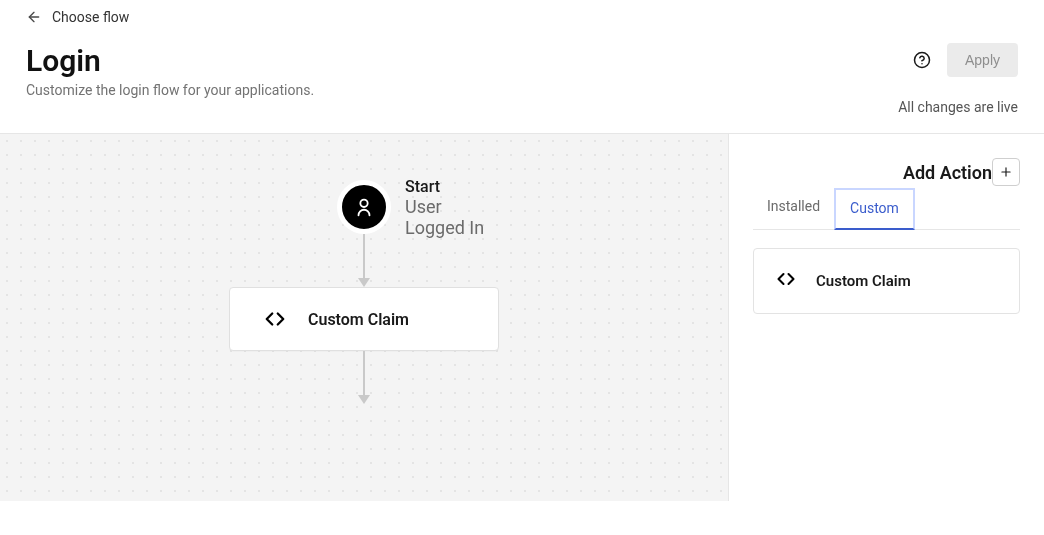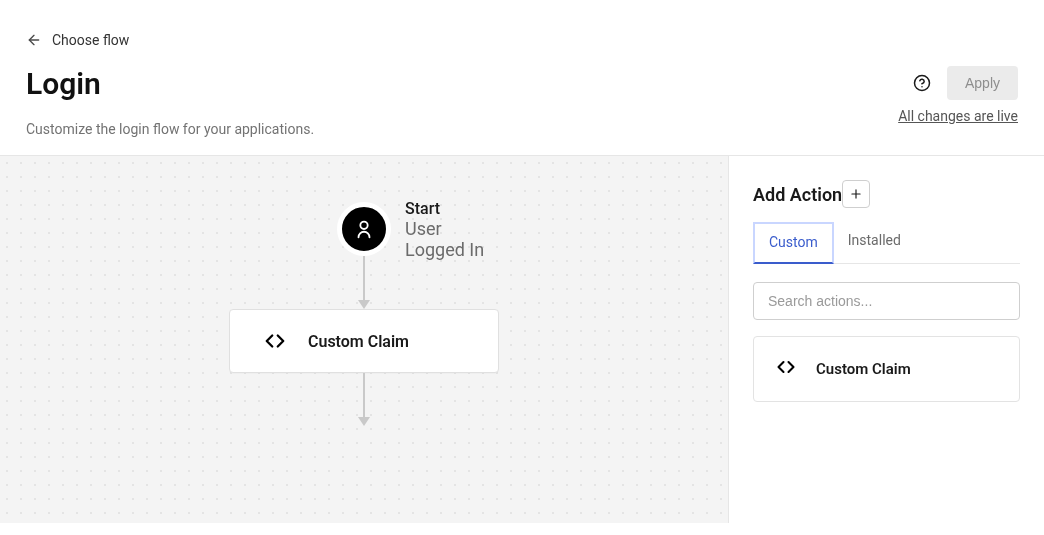--- a/index.html
+++ b/index.html
@@ -5,21 +5,21 @@
     * { box-sizing: border-box; margin: 0; padding: 0; }
     body {
       font-family: -apple-system, BlinkMacSystemFont, "Segoe UI", Roboto, Helvetica, Arial, sans-serif;
       color: #1a1a1a;
       background: #fff;
       width: 1044px;
       height: 535px;
       overflow: hidden;
     }
     .header {
-      padding: 32px 26px 18px 26px;
+      padding: 9px 26px 18px 26px;
       border-bottom: 1px solid #e6e6e6;
       background: #fff;
     }
     .back-row {
       display: flex;
       align-items: center;
       gap: 10px;
       margin-bottom: 18px;
       cursor: pointer;
     }
@@ -33,31 +33,31 @@
     }
     .title-row {
       display: flex;
       align-items: flex-start;
       justify-content: space-between;
     }
     .title-left h1 {
       font-size: 30px;
       font-weight: 600;
       color: #111;
-      margin-bottom: 20px;
+      margin-bottom: 4px;
     }
     .title-left p {
       font-size: 14px;
       color: #737373;
     }
     .title-right {
       display: flex;
       flex-direction: column;
       align-items: flex-end;
-      gap: 8px;
+      gap: 22px;
     }
     .title-right-top {
       display: flex;
       align-items: center;
       gap: 16px;
     }
     .help-icon {
       width: 18px;
       height: 18px;
       display: inline-flex;
@@ -69,21 +69,20 @@
       border-radius: 4px;
       color: #8e8e8e;
       font-size: 14px;
       font-weight: 500;
       padding: 9px 18px;
       cursor: default;
     }
     .status-text {
       font-size: 14px;
       color: #555;
-      text-decoration: underline;
     }
     .main {
       display: flex;
       height: calc(535px - 168px);
     }
     .canvas {
       flex: 1;
       background: #f4f4f4;
       background-image: radial-gradient(#e4e4e4 1px, transparent 1px);
       background-size: 14px 14px;
@@ -165,23 +164,23 @@
       left: 176px;
     }
     .sidebar {
       width: 316px;
       border-left: 1px solid #e6e6e6;
       background: #fff;
       padding: 24px;
     }
     .sidebar-header {
       display: flex;
-      justify-content: flex-start;
-      align-items: center;
-      margin-bottom: 14px;
+      justify-content: flex-end;
+      align-items: center;
+      margin-bottom: 2px;
     }
     .sidebar-header h2 {
       font-size: 18px;
       font-weight: 600;
       color: #1a1a1a;
     }
     .plus-btn {
       width: 28px;
       height: 28px;
       border: 1px solid #cfcfcf;
@@ -313,25 +312,24 @@
       <h2>Add Action</h2>
       <div class="plus-btn">
         <svg width="14" height="14" viewBox="0 0 24 24" fill="none" stroke="#1a1a1a" stroke-width="2" stroke-linecap="round">
             <line x1="12" y1="5" x2="12" y2="19"></line>
             <line x1="5" y1="12" x2="19" y2="12"></line>
           </svg>
       </div>
     </div>
 
     <div class="tabs">
+      <div class="tab">Installed</div>
       <div class="tab active">Custom</div>
-      <div class="tab">Installed</div>
-    </div>
-
-    <input class="search-box" type="text" placeholder="Search actions..." style="">
+    </div>
+
 
     <div class="action-item">
       <span>
         <svg width="20" height="20" viewBox="0 0 24 24" fill="none" stroke="#000" stroke-width="2.5" stroke-linecap="round" stroke-linejoin="round">
             <polyline points="9 18 3 12 9 6"></polyline>
             <polyline points="15 6 21 12 15 18"></polyline>
           </svg>
       </span>
       <span class="action-title">Custom Claim</span>
     </div>

